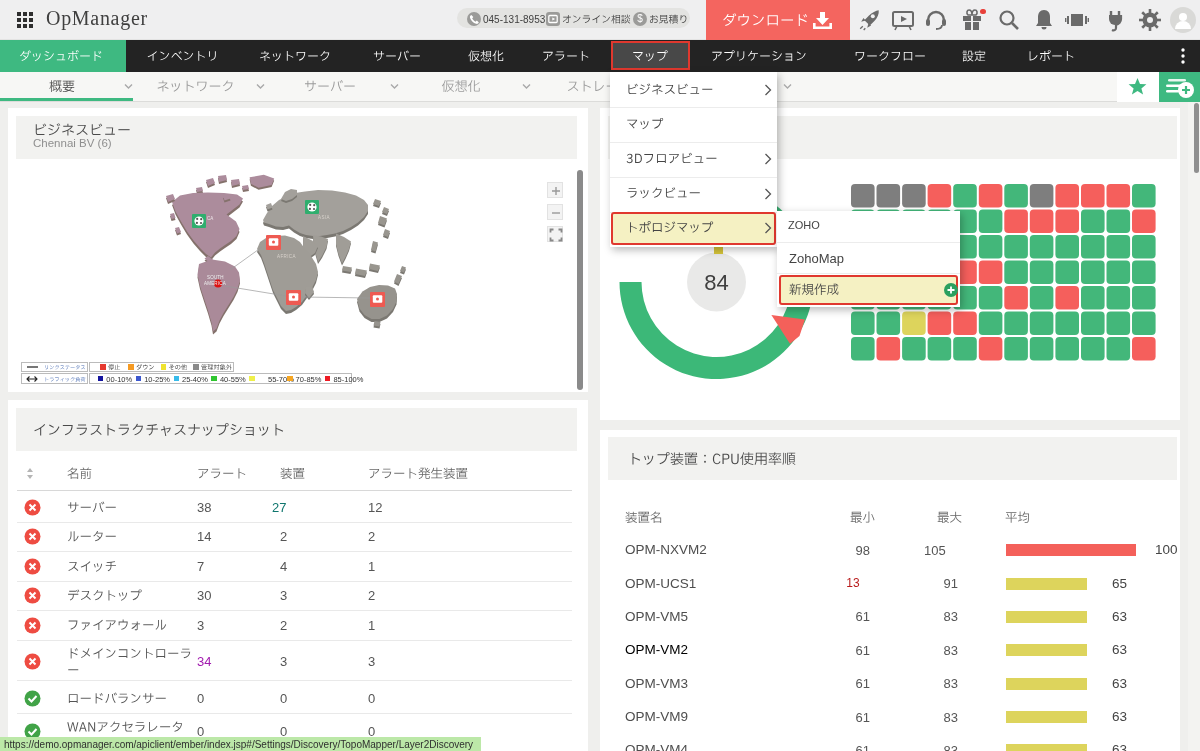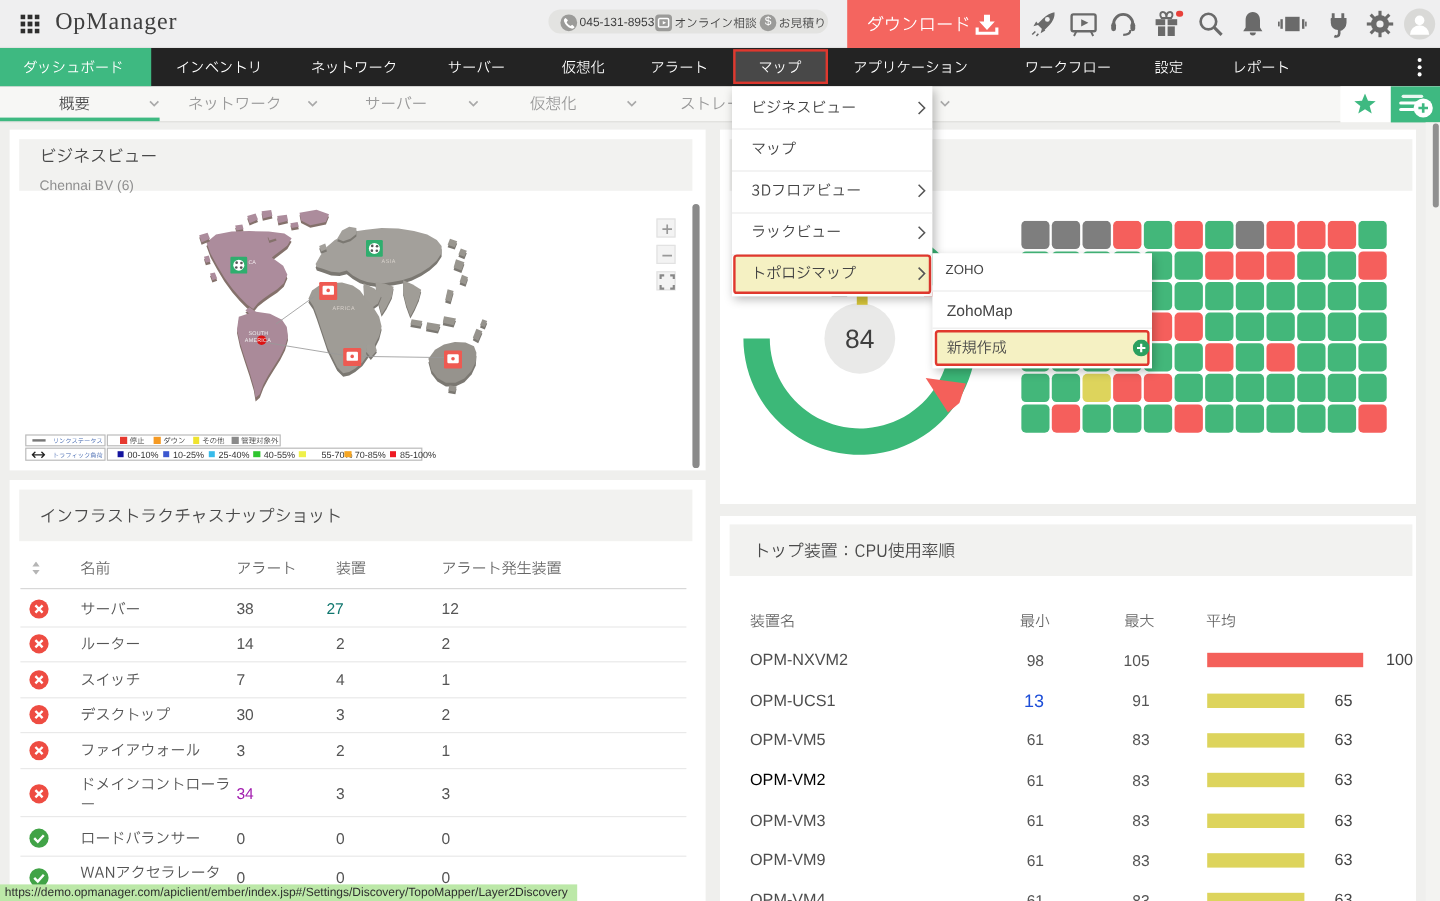--- a/index.html
+++ b/index.html
@@ -268,21 +268,21 @@
     <svg width="41" height="30">
       <rect x="9" y="7" width="18" height="2.6" rx="1.3" fill="#e9f7ef"></rect>
       <rect x="7" y="12.5" width="16" height="2.6" rx="1.3" fill="#fff"></rect>
       <rect x="7" y="18" width="13" height="2.6" rx="1.3" fill="#fff"></rect>
       <circle cx="27" cy="18" r="8" fill="#fff"></circle>
       <path d="M27 14v8M23 18h8" stroke="#3eb981" stroke-width="2.2"></path>
     </svg>
   </div>
 <div class="ab" style="left:8px;top:108px;width:580px;height:284px;background:#fff"></div>
 <div class="ab" style="left:16px;top:116px;width:561px;height:43px;background:#f2f2f0"></div>
-<div class="ab" style="left:33px;top:149px;font-size:11.5px;color:#8f8f8f">Chennai BV (6)</div>
+<div class="ab" style="left:33px;top:137px;font-size:11.5px;color:#8f8f8f">Chennai BV (6)</div>
 <div class="ab" style="left:547px;top:182px;width:16px;height:16px;background:#f3f3f3;border:1px solid #e2e2e2">
     <svg width="16" height="16">
       <path d="M8 4v8M4 8h8" stroke="#999" stroke-width="1.4"></path>
     </svg>
   </div>
 <div class="ab" style="left:547px;top:204px;width:16px;height:16px;background:#f3f3f3;border:1px solid #e2e2e2">
     <svg width="16" height="16">
       <path d="M4 8h8" stroke="#999" stroke-width="1.4"></path>
     </svg>
   </div>
@@ -596,25 +596,25 @@
       <path d="M4.5 8.5l3 3 5-5.5" stroke="#fff" stroke-width="2" fill="none"></path>
     </svg>
   </div>
 <div class="ab" style="left:197px;top:723.5px;font-size:13px;color:#555">0</div>
 <div class="ab" style="left:280px;top:723.5px;font-size:13px;color:#555">0</div>
 <div class="ab" style="left:368px;top:723.5px;font-size:13px;color:#555">0</div>
 <div class="ab" style="left:600px;top:430px;width:580px;height:321px;background:#fff"></div>
 <div class="ab" style="left:608px;top:437px;width:569px;height:43px;background:#f2f2f0"></div>
 <div class="ab" style="left:625px;top:542.0px;font-size:13.5px;color:#4e4e4e">OPM-NXVM2</div>
 <div class="ab" style="left:836px;top:542.5px;width:34px;height:16px;font-size:13px;color:#555;text-align:right">98</div>
-<div class="ab" style="left:924px;top:542.5px;width:34px;height:16px;font-size:13px;color:#555;text-align:right">105</div>
+<div class="ab" style="left:924px;top:542.5px;width:34px;height:16px;font-size:13px;color:#555;">105</div>
 <div class="ab" style="left:1006px;top:544.0px;width:130px;height:12px;background:#f4605a"></div>
 <div class="ab" style="left:1155px;top:542.0px;font-size:13.5px;color:#444">100</div>
 <div class="ab" style="left:625px;top:575.5px;font-size:13.5px;color:#4e4e4e">OPM-UCS1</div>
-<div class="ab" style="left:836px;top:576.0px;width:34px;height:16px;font-size:15px;color:#1d4ed8;text-align:right">13</div>
+<div class="ab" style="left:836px;top:576.0px;width:34px;height:16px;font-size:12px;color:#b91c1c;text-align:center">13</div>
 <div class="ab" style="left:924px;top:576.0px;width:34px;height:16px;font-size:13px;color:#555;text-align:right">91</div>
 <div class="ab" style="left:1006px;top:577.5px;width:81px;height:12px;background:#ddd45c"></div>
 <div class="ab" style="left:1112px;top:575.5px;font-size:13.5px;color:#444">65</div>
 <div class="ab" style="left:625px;top:608.5px;font-size:13.5px;color:#4e4e4e">OPM-VM5</div>
 <div class="ab" style="left:836px;top:609.0px;width:34px;height:16px;font-size:13px;color:#555;text-align:right">61</div>
 <div class="ab" style="left:924px;top:609.0px;width:34px;height:16px;font-size:13px;color:#555;text-align:right">83</div>
 <div class="ab" style="left:1006px;top:610.5px;width:81px;height:12px;background:#ddd45c"></div>
 <div class="ab" style="left:1112px;top:608.5px;font-size:13.5px;color:#444">63</div>
 <div class="ab" style="left:625px;top:642.0px;font-size:13.5px;color:#000000">OPM-VM2</div>
 <div class="ab" style="left:836px;top:642.5px;width:34px;height:16px;font-size:13px;color:#555;text-align:right">61</div>

